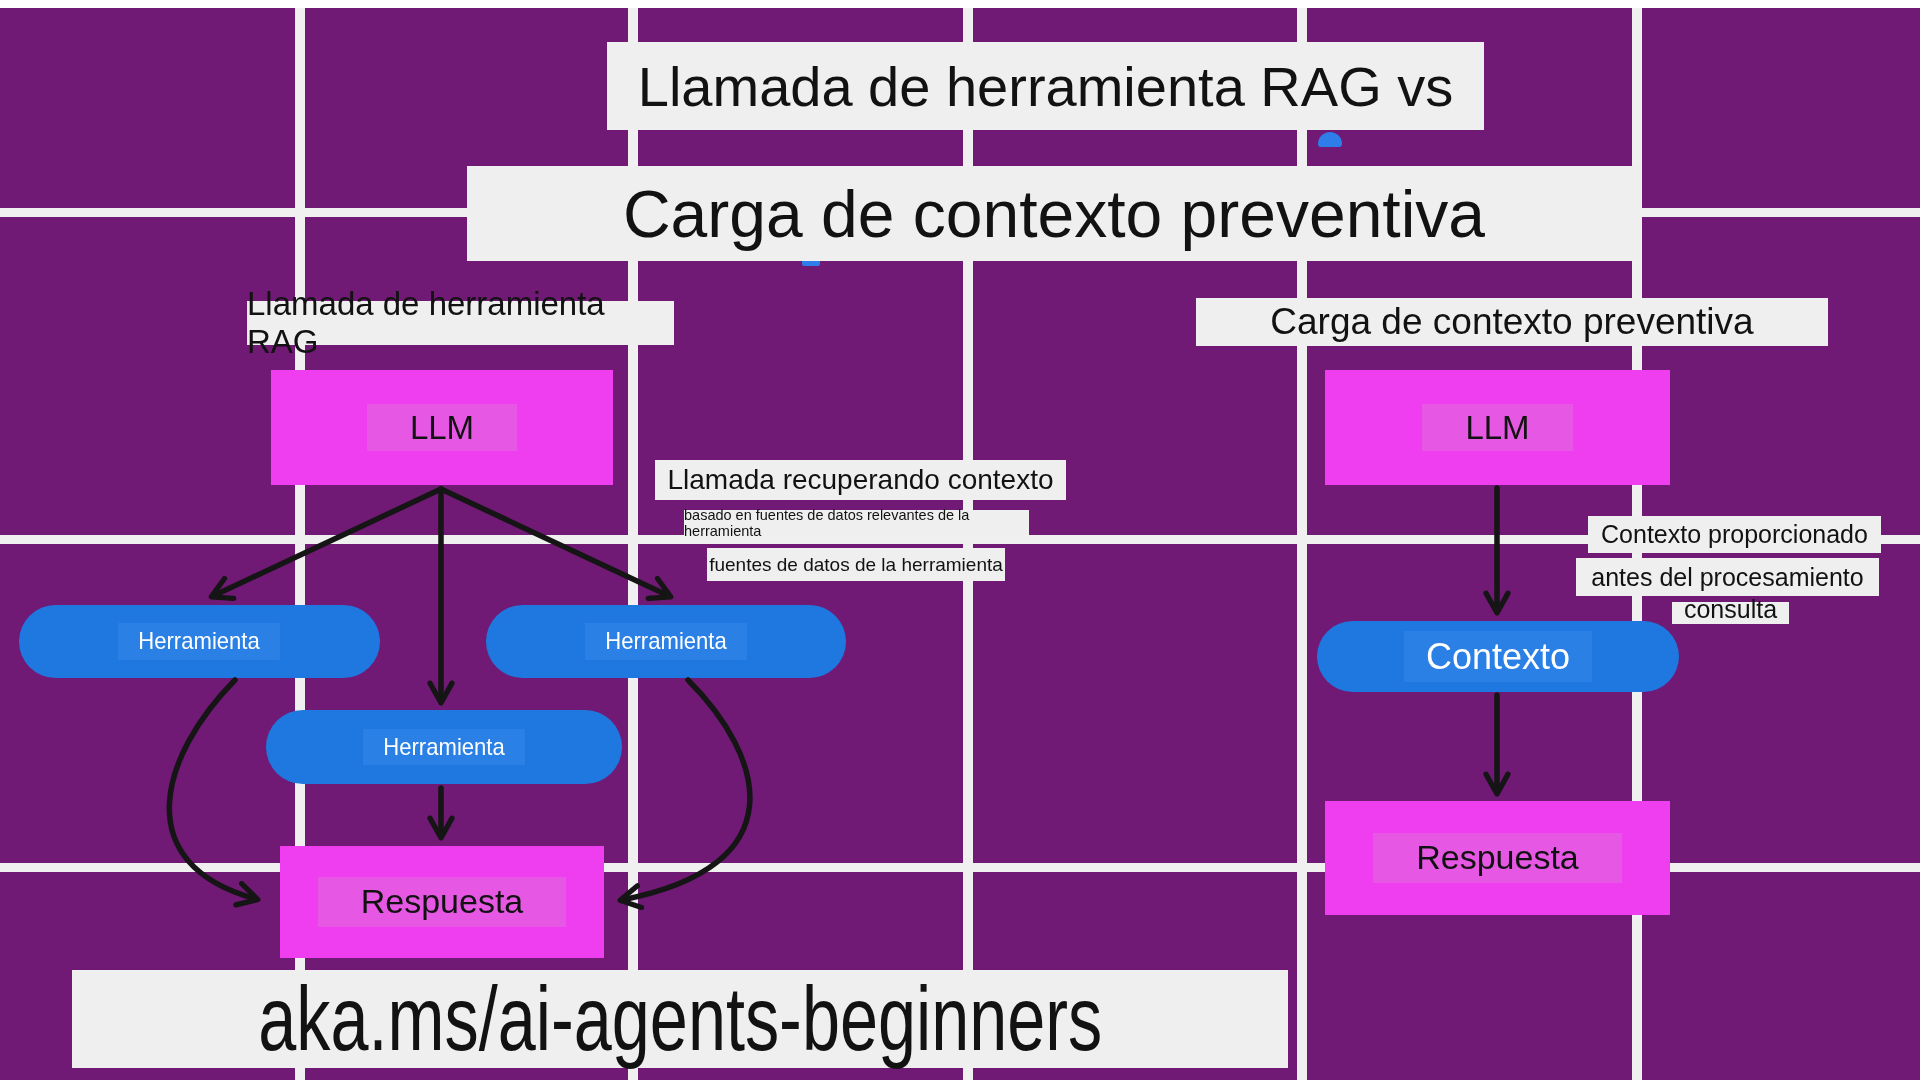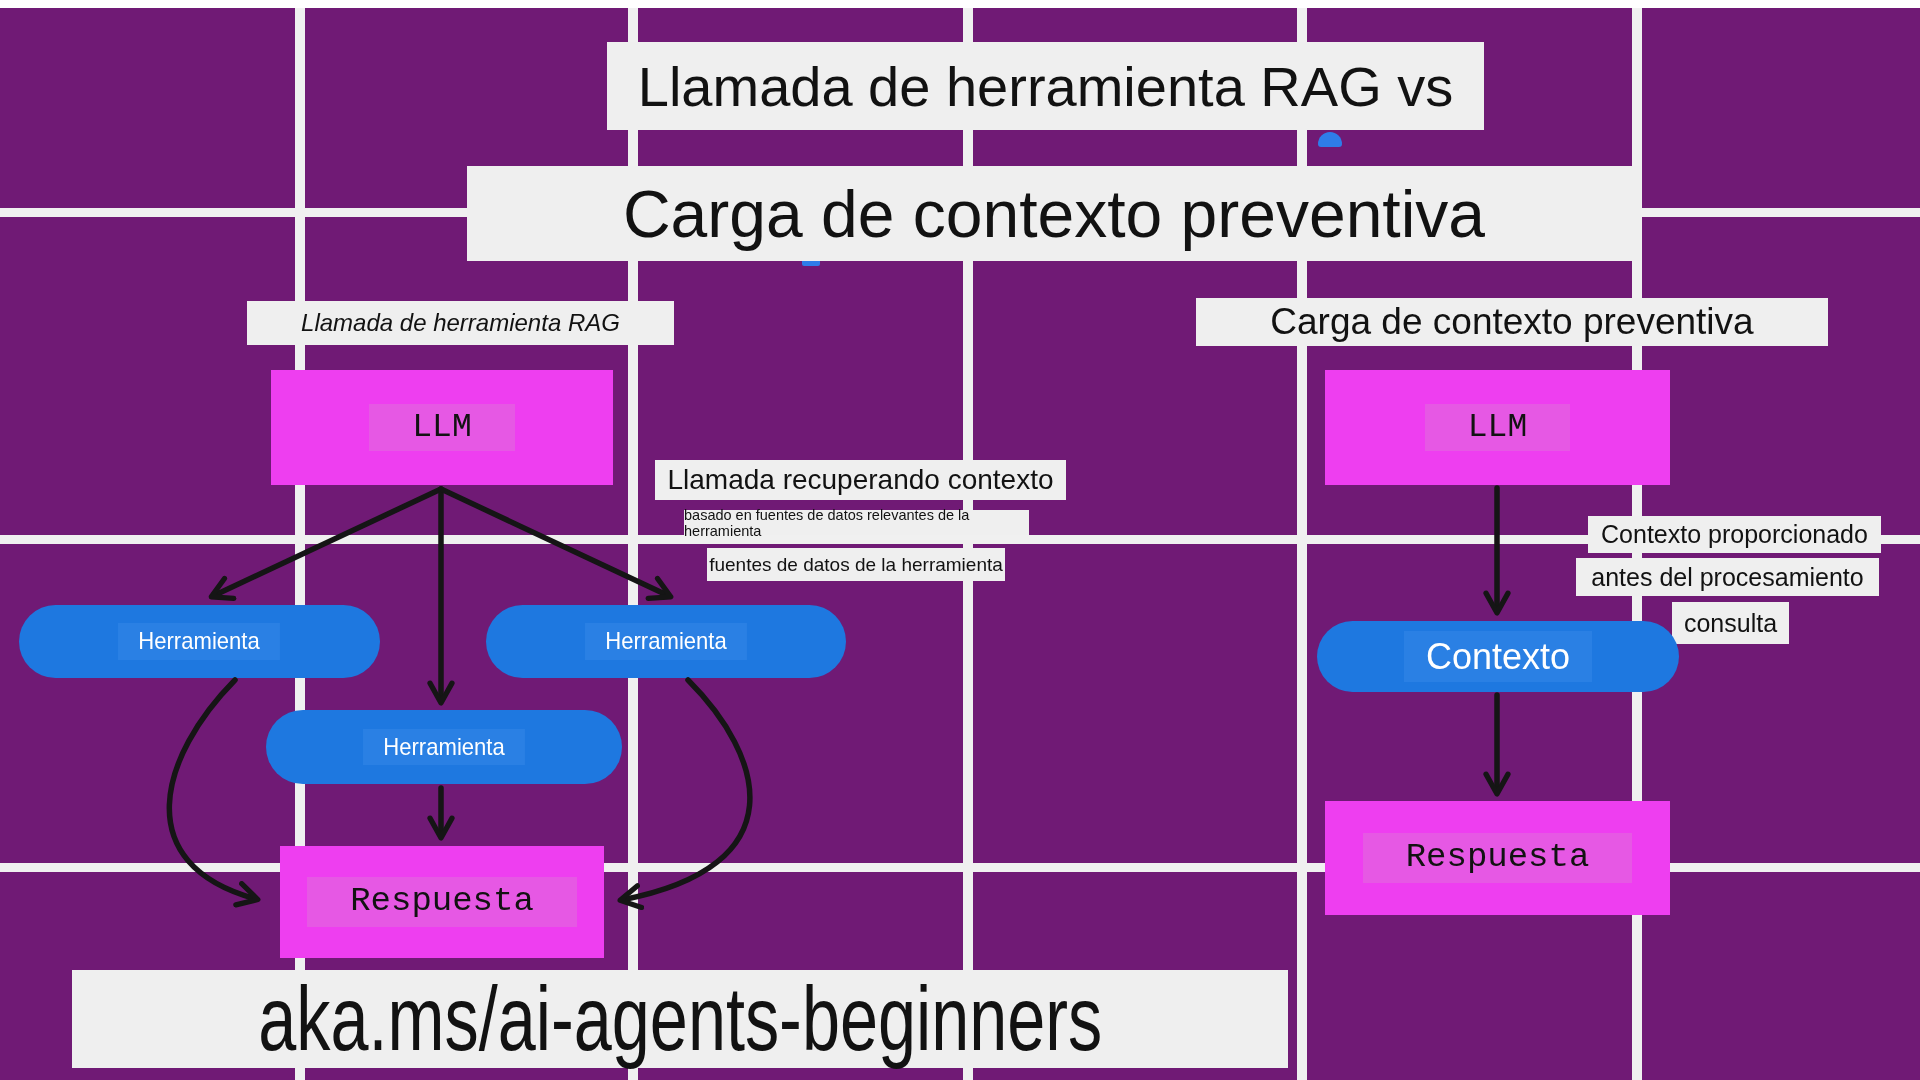--- a/index.html
+++ b/index.html
@@ -3,25 +3,25 @@
 <meta charset="utf-8">
 <style>
   html,body{margin:0;padding:0;background:#fff;}
   #stage{position:relative;width:1920px;height:1080px;overflow:hidden;background:#701a75;
          font-family:"Liberation Sans",sans-serif;color:#121212;margin-top:8px;}
   .gridline{position:absolute;background:#f0f0f0;z-index:0;}
   .graybox{position:absolute;background:#efefef;z-index:2;display:flex;align-items:center;justify-content:center;}
   .shape{position:absolute;z-index:3;display:flex;align-items:center;justify-content:center;}
   .magenta{background:var(--magenta);}
   .bluepill{background:var(--blue);border-radius:38px;text-align:right;}
-  .hi-mag{background:var(--magenta-hi);padding:5px 43px;line-height:1.15;font-family:Liberation Mono, monospace;}
+  .hi-mag{background:var(--magenta-hi);padding:5px 43px;line-height:1.15;}
   .hi-blue{background:var(--blue-hi);padding:4px 22px;line-height:1.2;color:#fff;}
   .t-title1{font-size:56px;letter-spacing:0px;}
   .t-title2{font-size:66px;}
-  .t-h-left{font-size:24px;font-style:italic;}
+  .t-h-left{font-size:33px;}
   .t-h-right{font-size:37px;}
   .t-llm{font-size:33px;}
   .t-pill{font-size:24px;transform:scaleX(0.92);}
   .t-ctx{font-size:36px;}
   .t-resp{font-size:34px;}
   .t-note-big{font-size:28px;}
   .t-note-sm{font-size:14.5px;}
   .t-note-md{font-size:19px;}
   .t-note-r{font-size:25px;}
   .t-footer{font-size:90px;transform:scaleX(0.76);white-space:nowrap;font-weight:500;}
@@ -91,21 +91,21 @@
   <div class="shape magenta" style="left:1325px;top:362px;width:345px;height:115px;">
     <span class="hi-mag t-llm">LLM</span>
   </div>
 
   <div class="graybox t-note-r" style="left:1576px;top:550px;width:303px;height:38px;">
     <span>antes del procesamiento</span>
   </div>
   <div class="graybox t-note-r" style="left:1588px;top:508px;width:293px;height:37px;">
     <span>Contexto proporcionado</span>
   </div>
-  <div class="graybox t-note-r" style="left:1672px;top:594px;width:117px;height:42px;">
+  <div class="graybox t-note-r" style="left:1672px;top:594px;width:117px;height:22px;align-items:flex-end;">
     <span>consulta</span>
   </div>
 
   <div class="shape bluepill" style="left:1317px;top:613px;width:362px;height:71px;">
     <span class="hi-blue t-ctx">Contexto</span>
   </div>
 
   <div class="shape magenta" style="left:1325px;top:793px;width:345px;height:114px;">
     <span class="hi-mag t-resp">Respuesta</span>
   </div>

